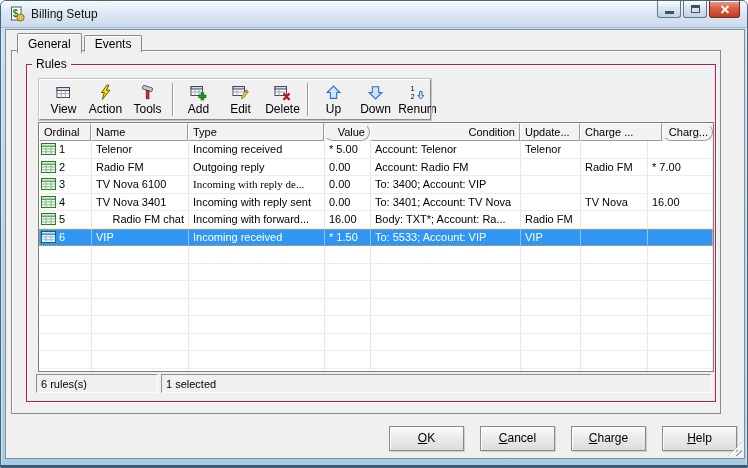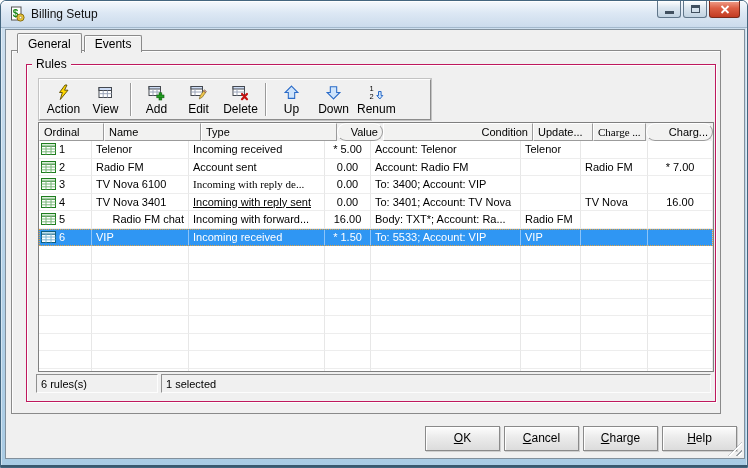--- a/index.html
+++ b/index.html
@@ -90,38 +90,38 @@
     white-space: nowrap; overflow: hidden; cursor: default;
   }
   .hcell.right { text-align: right; border-radius: 9px; }
   .hcell.fill { flex: 1 1 auto; }
   .trow { display: flex; height: 17.5px; }
   .tcell {
     flex: 0 0 auto; font-size: 11px; line-height: 16px; padding: 0 4px;
     border-right: 1px solid #e7e7e7; border-bottom: 1px solid #ededed;
     white-space: nowrap; overflow: hidden; color: #000;
   }
-  .tcell.right { text-align: center; }
+  .tcell.right { text-align: left; }
   .tcell.fill { flex: 1 1 auto; }
   .tcell.ordinal { display: flex; align-items: center; gap: 3px; padding-left: 2px; }
   .trow.selected { outline: 1px dotted #e8a33d; outline-offset: -1px; }
   .trow.selected .tcell { background: #2f96f3; color: #fff;
     border-right-color: #8cc4f8; border-bottom-color: #2f96f3; }
 
   
   .statuspanel {
     position: absolute; top: 309px; height: 19px; background: #f0f0f0;
     border: 1px solid; border-color: #8f8f8f #fdfdfd #fdfdfd #8f8f8f;
     font-size: 11px; padding: 3px 4px 0; white-space: nowrap; overflow: hidden;
   }
   .status-left { left: 9px; width: 122px; }
   .status-right { left: 134px; width: 550px; }
 
   
-  .dlg-buttons { position: absolute; right: 7px; top: 396px; display: flex; gap: 4px; align-items: flex-end; }
+  .dlg-buttons { position: absolute; right: 7px; top: 396px; display: flex; gap: 16px; align-items: flex-end; }
   .dlg-btn {
     display: block; width: 75px; height: 25px; text-align: center; line-height: 23px;
     font-size: 12px; color: #000; background: linear-gradient(#fdfdfd, #ebebeb 45%, #dcdcdc);
     border: 1px solid #8a8a8a; box-shadow: inset 1px 1px 0 #fff, 1px 1px 0 #cfcfcf;
     cursor: default;
   }
   .dlg-btn::first-letter { text-decoration: underline; }
 
   .grip {
     position: absolute; right: 2px; bottom: 2px; width: 14px; height: 14px;
@@ -169,36 +169,47 @@
     </div>
 
     <div class="tabpage">
       <div class="groupbox">
         <span class="group-legend">Rules</span>
 
         <div class="toolbar" id="toolbar">
             <div class="tbtn">
               <span class="ticon">
                 <svg width="17" height="17" viewBox="0 0 17 17">
-                  <polygon points="10,1 4.5,8.5 7.3,8.5 5.3,15.5 13,6.2 9.5,6.2 12,1" fill="#ffd800" stroke="#5a4a00" stroke-width="0.9"></polygon>
-                </svg>
-              </span>
-              <span class="tlabel">Action</span>
-            </div>
-            <div class="tbtn">
-              <span class="ticon">
-                <svg width="17" height="17" viewBox="0 0 17 17">
                   <rect x="2" y="3.5" width="12.5" height="10" fill="#fff" stroke="#44484f"></rect>
                   <rect x="2" y="3.5" width="12.5" height="3" fill="#cddcf5" stroke="#44484f"></rect>
                   <line x1="2" y1="9.7" x2="14.5" y2="9.7" stroke="#9aa4b8"></line>
                   <line x1="6.2" y1="6.5" x2="6.2" y2="13.5" stroke="#9aa4b8"></line>
                   <line x1="10.4" y1="6.5" x2="10.4" y2="13.5" stroke="#9aa4b8"></line>
                 </svg>
               </span>
               <span class="tlabel">View</span>
+            </div>
+            <div class="tbtn">
+              <span class="ticon">
+                <svg width="17" height="17" viewBox="0 0 17 17">
+                  <polygon points="10,1 4.5,8.5 7.3,8.5 5.3,15.5 13,6.2 9.5,6.2 12,1" fill="#ffd800" stroke="#5a4a00" stroke-width="0.9"></polygon>
+                </svg>
+              </span>
+              <span class="tlabel">Action</span>
+            </div>
+            <div class="tbtn">
+              <span class="ticon">
+                <svg width="17" height="17" viewBox="0 0 17 17">
+                  <g transform="rotate(18 8 6)">
+                    <rect x="3" y="2.5" width="10" height="3.8" rx="0.8" fill="#c0cbd4" stroke="#4a4a4a" stroke-width="0.8"></rect>
+                  </g>
+                  <rect x="7.2" y="6.5" width="2.8" height="8.3" fill="#cc2c2c" stroke="#6b1515" stroke-width="0.7"></rect>
+                </svg>
+              </span>
+              <span class="tlabel">Tools</span>
             </div>
             <div class="tsep"></div>
             <div class="tbtn">
               <span class="ticon">
                 <svg width="17" height="17" viewBox="0 0 17 17">
                   <rect x="1" y="2.5" width="11.5" height="9" fill="#fff" stroke="#44484f"></rect>
                   <rect x="1" y="2.5" width="11.5" height="2.5" fill="#cddcf5" stroke="#44484f"></rect>
                   <line x1="1" y1="8" x2="12.5" y2="8" stroke="#9aa4b8"></line>
                   <line x1="5" y1="5" x2="5" y2="11.5" stroke="#9aa4b8"></line>
                   <line x1="9" y1="5" x2="9" y2="11.5" stroke="#9aa4b8"></line>
@@ -257,27 +268,27 @@
                   <text x="1.5" y="15" font-size="7.5" fill="#000" font-family="Liberation Sans, sans-serif">2</text>
                   <polygon points="11.8,15 8.8,11.5 10.5,11.5 10.5,7.5 13.1,7.5 13.1,11.5 14.8,11.5" fill="#cfe4fb" stroke="#2a6bc8"></polygon>
                 </svg>
               </span>
               <span class="tlabel">Renum</span>
             </div>
           </div>
 
         <div class="listview">
           <div class="lv-header" id="lv-header">
-              <div class="hcell" style="width: 65px;">Ordinal</div>
+              <div class="hcell" style="width: 52px;">Ordinal</div>
               <div class="hcell" style="width: 97px;">Name</div>
               <div class="hcell" style="width: 136px;">Type</div>
               <div class="hcell right" style="width: 46px;">Value</div>
               <div class="hcell" style="width: 150px; text-align: right;">Condition</div>
               <div class="hcell" style="width: 60px;">Update...</div>
-              <div class="hcell" style="width: 53px; font-family: Liberation Serif, serif;">Charge ...</div>
+              <div class="hcell" style="width: 82px;">Charge ...</div>
               <div class="hcell right fill" style="width: 66px;">Charg...</div>
             </div>
           <div id="lv-body">
               <div class="trow">
                 <div class="tcell ordinal" style="width: 53px;">
                   <span style="display: flex;">
                     <svg width="15" height="12" viewBox="0 0 15 12">
                       <rect x="0.5" y="0.5" width="14" height="11" fill="#fff" stroke="#1e7d1e"></rect>
                       <rect x="0.5" y="0.5" width="14" height="2.7" fill="#d8eed8" stroke="#1e7d1e"></rect>
                       <line x1="0.5" y1="6" x2="14.5" y2="6" stroke="#7ab87a"></line>
@@ -304,21 +315,21 @@
                       <rect x="0.5" y="0.5" width="14" height="2.7" fill="#d8eed8" stroke="#1e7d1e"></rect>
                       <line x1="0.5" y1="6" x2="14.5" y2="6" stroke="#7ab87a"></line>
                       <line x1="0.5" y1="8.8" x2="14.5" y2="8.8" stroke="#7ab87a"></line>
                       <line x1="5" y1="3.2" x2="5" y2="11.5" stroke="#7ab87a"></line>
                       <line x1="10" y1="3.2" x2="10" y2="11.5" stroke="#7ab87a"></line>
                     </svg>
                   </span>
                   <span>2</span>
                 </div>
                 <div class="tcell" style="width: 97px;">Radio FM</div>
-                <div class="tcell" style="width: 136px;">Account sent</div>
+                <div class="tcell" style="width: 136px;">Outgoing reply</div>
                 <div class="tcell right" style="width: 46px;">0.00</div>
                 <div class="tcell" style="width: 150px;">Account: Radio FM</div>
                 <div class="tcell" style="width: 60px;"></div>
                 <div class="tcell" style="width: 67px;">Radio FM</div>
                 <div class="tcell right fill" style="width: 66px;">* 7.00</div>
               </div>
               <div class="trow">
                 <div class="tcell ordinal" style="width: 53px;">
                   <span style="display: flex;">
                     <svg width="15" height="12" viewBox="0 0 15 12">
@@ -348,21 +359,21 @@
                       <rect x="0.5" y="0.5" width="14" height="2.7" fill="#d8eed8" stroke="#1e7d1e"></rect>
                       <line x1="0.5" y1="6" x2="14.5" y2="6" stroke="#7ab87a"></line>
                       <line x1="0.5" y1="8.8" x2="14.5" y2="8.8" stroke="#7ab87a"></line>
                       <line x1="5" y1="3.2" x2="5" y2="11.5" stroke="#7ab87a"></line>
                       <line x1="10" y1="3.2" x2="10" y2="11.5" stroke="#7ab87a"></line>
                     </svg>
                   </span>
                   <span>4</span>
                 </div>
                 <div class="tcell" style="width: 97px;">TV Nova 3401</div>
-                <div class="tcell" style="width: 136px; text-decoration: underline;">Incoming with reply sent</div>
+                <div class="tcell" style="width: 136px;">Incoming with reply sent</div>
                 <div class="tcell right" style="width: 46px;">0.00</div>
                 <div class="tcell" style="width: 150px;">To: 3401; Account: TV Nova</div>
                 <div class="tcell" style="width: 60px;"></div>
                 <div class="tcell" style="width: 67px;">TV Nova</div>
                 <div class="tcell right fill" style="width: 66px;">16.00</div>
               </div>
               <div class="trow">
                 <div class="tcell ordinal" style="width: 53px;">
                   <span style="display: flex;">
                     <svg width="15" height="12" viewBox="0 0 15 12">

